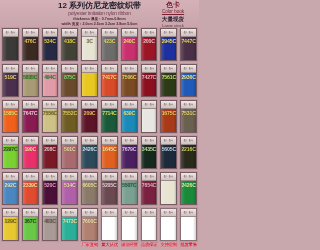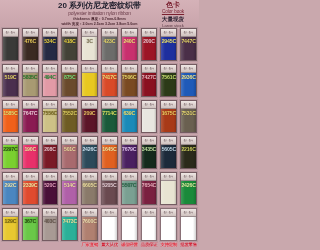--- a/index.html
+++ b/index.html
@@ -110,21 +110,21 @@
   }
   .wm.alt{color:#d02438;}
 </style>
 </head>
 <body>
 
 <div id="page">
 
   <div class="header">
     <div class="hdr-center">
-      <div class="h-cn">20 系列仿尼龙密纹织带</div>
+      <div class="h-cn">12 系列仿尼龙密纹织带</div>
       <div class="h-en">polyester imitation nylon ribbon</div>
       <div class="h-spec">thickness 厚度：0.7mm-0.8mm</div>
       <div class="h-spec">width 宽度：2.0cm 2.5cm 3.2cm 3.8cm 5.0cm</div>
     </div>
     <div class="hdr-right">
       <div class="r-cn">色卡</div>
       <div class="r-en">Color book</div>
       <div class="r-cn2">大量现货</div>
       <div class="r-en2">Large stock</div>
     </div>

